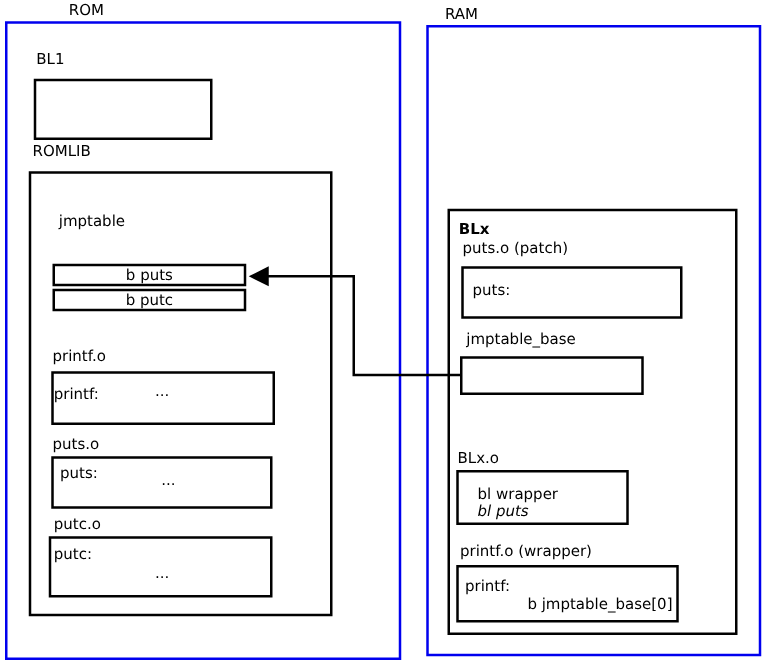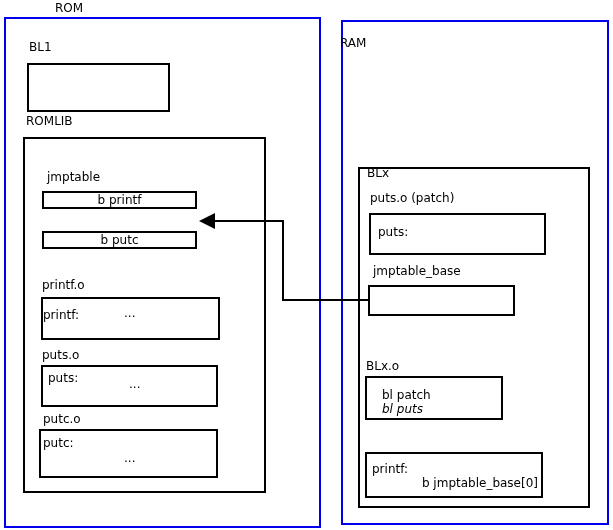--- a/index.html
+++ b/index.html
@@ -28,21 +28,21 @@
   <div class="abs bluebox" style="left:4px;top:17px;width:317px;height:511px;"></div>
   <div class="lbl" style="left:55px;top:1px;">ROM</div>
 
   <div class="lbl" style="left:29px;top:40px;">BL1</div>
   <div class="abs blackbox" style="left:27px;top:63px;width:143px;height:49px;"></div>
 
   <div class="lbl" style="left:26px;top:114px;">ROMLIB</div>
   <div class="abs blackbox" style="left:23px;top:137px;width:243px;height:356px;"></div>
 
   <div class="lbl" style="left:47px;top:170px;">jmptable</div>
-  <div class="jt-row" style="left:42px;top:191px;width:155px;height:18px;">b printf</div>
+  <div class="jt-row" style="left:42px;top:211px;width:155px;height:18px;">b puts</div>
   <div class="jt-row" style="left:42px;top:231px;width:155px;height:18px;">b putc</div>
 
   <div class="lbl" style="left:42px;top:278px;">printf.o</div>
   <div class="abs blackbox" style="left:41px;top:297px;width:179px;height:43px;">
     <span class="inner" style="left:0px;top:10px;">printf:</span>
     <span class="inner" style="left:81px;top:8px;">...</span>
   </div>
 
   <div class="lbl" style="left:42px;top:348px;">puts.o</div>
   <div class="abs blackbox" style="left:41px;top:365px;width:177px;height:42px;">
@@ -50,39 +50,40 @@
     <span class="inner" style="left:86px;top:11px;">...</span>
   </div>
 
   <div class="lbl" style="left:43px;top:412px;">putc.o</div>
   <div class="abs blackbox" style="left:39px;top:429px;width:179px;height:49px;">
     <span class="inner" style="left:2px;top:6px;">putc:</span>
     <span class="inner" style="left:83px;top:21px;">...</span>
   </div>
 
   <div class="abs bluebox" style="left:341px;top:20px;width:268px;height:505px;"></div>
-  <div class="lbl" style="left:340px;top:4px;margin-top:32px;">RAM</div>
+  <div class="lbl" style="left:356px;top:4px;">RAM</div>
 
   <div class="abs blackbox" style="left:358px;top:167px;width:232px;height:341px;"></div>
-  <div class="lbl" style="left:367px;top:166px;">BLx</div>
+  <div class="lbl" style="left:367px;top:176px;font-weight:bold;">BLx</div>
 
   <div class="lbl" style="left:370px;top:191px;">puts.o (patch)</div>
   <div class="abs blackbox" style="left:369px;top:213px;width:177px;height:42px;">
     <span class="inner" style="left:7px;top:11px;">puts:</span>
   </div>
 
   <div class="lbl" style="left:373px;top:264px;">jmptable_base</div>
   <div class="abs blackbox" style="left:368px;top:285px;width:147px;height:31px;"></div>
 
   <div class="lbl" style="left:366px;top:359px;">BLx.o</div>
   <div class="abs blackbox" style="left:365px;top:376px;width:138px;height:44px;">
-    <span class="inner" style="left:15px;top:11px;">bl patch</span>
+    <span class="inner" style="left:15px;top:11px;">bl wrapper</span>
     <span class="inner" style="left:15px;top:25px;font-style:italic;">bl puts</span>
   </div>
 
+  <div class="lbl" style="left:368px;top:434px;">printf.o (wrapper)</div>
   <div class="abs blackbox" style="left:365px;top:452px;width:178px;height:46px;">
     <span class="inner" style="left:5px;top:9px;">printf:</span>
     <span class="inner" style="right:3px;top:23px;">b jmptable_base[0]</span>
   </div>
 
   <svg class="overlay" width="613" height="530" viewBox="0 0 613 530">
     <path d="M368 300 H283 V221 H214" stroke="#000" stroke-width="2" fill="none"></path>
     <polygon points="199,221 215,213 215,229" fill="#000"></polygon>
   </svg>
 

